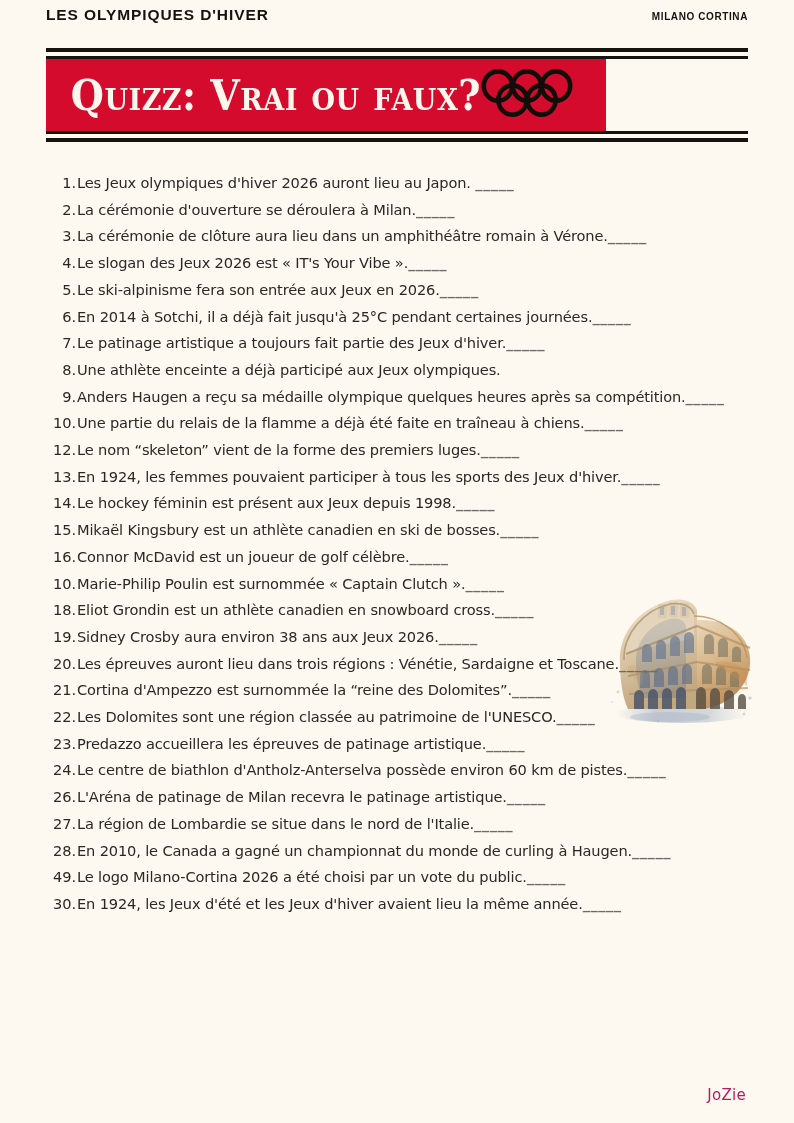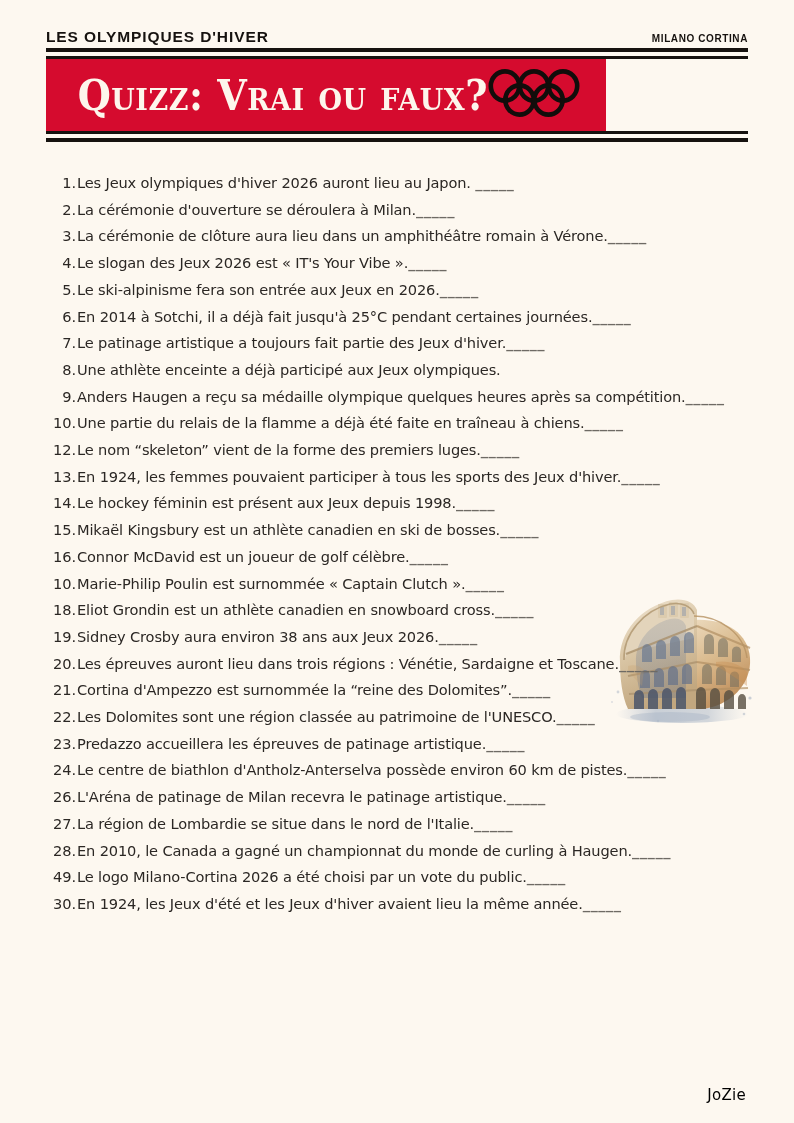--- a/index.html
+++ b/index.html
@@ -20,21 +20,21 @@
     position: relative;
     width: 794px;
     height: 1123px;
     box-sizing: border-box;
   }
 
   
   .masthead {
     position: absolute;
     left: 46px;
-    top: 28px;
+    top: 6px;
     width: 702px;
     display: flex;
     align-items: baseline;
     justify-content: space-between;
     gap: 33px;
   }
   .masthead-left {
     font-family: "Liberation Sans", sans-serif;
     font-weight: bold;
     font-size: 15.5px;
@@ -76,21 +76,21 @@
   
   .banner {
     position: absolute;
     left: 46px;
     top: 59px;
     width: 560px;
     height: 72px;
     background: #D50B2E;
     display: flex;
     align-items: center;
-    justify-content: flex-end;
+    justify-content: center;
     box-sizing: border-box;
     padding: 0 22px 0 18px;
   }
   .banner-title {
     font-family: "DejaVu Serif", "Liberation Serif", serif;
     font-weight: bold;
     font-size: 38px;
     line-height: 1;
     color: #FDF6EC;
     letter-spacing: 0.5px;
@@ -153,21 +153,21 @@
     pointer-events: none;
   }
 
   
   .signature {
     position: absolute;
     right: 48px;
     top: 1086px;
     font-family: "DejaVu Sans", sans-serif;
     font-size: 15px;
-    color: #000000;
+    color: #be185d;
     letter-spacing: 0.3px;
   }
 </style>
 </head>
 <body>
 
 <div class="page">
 
   <div class="masthead">
     <div class="masthead-left">LES OLYMPIQUES D'HIVER</div>

